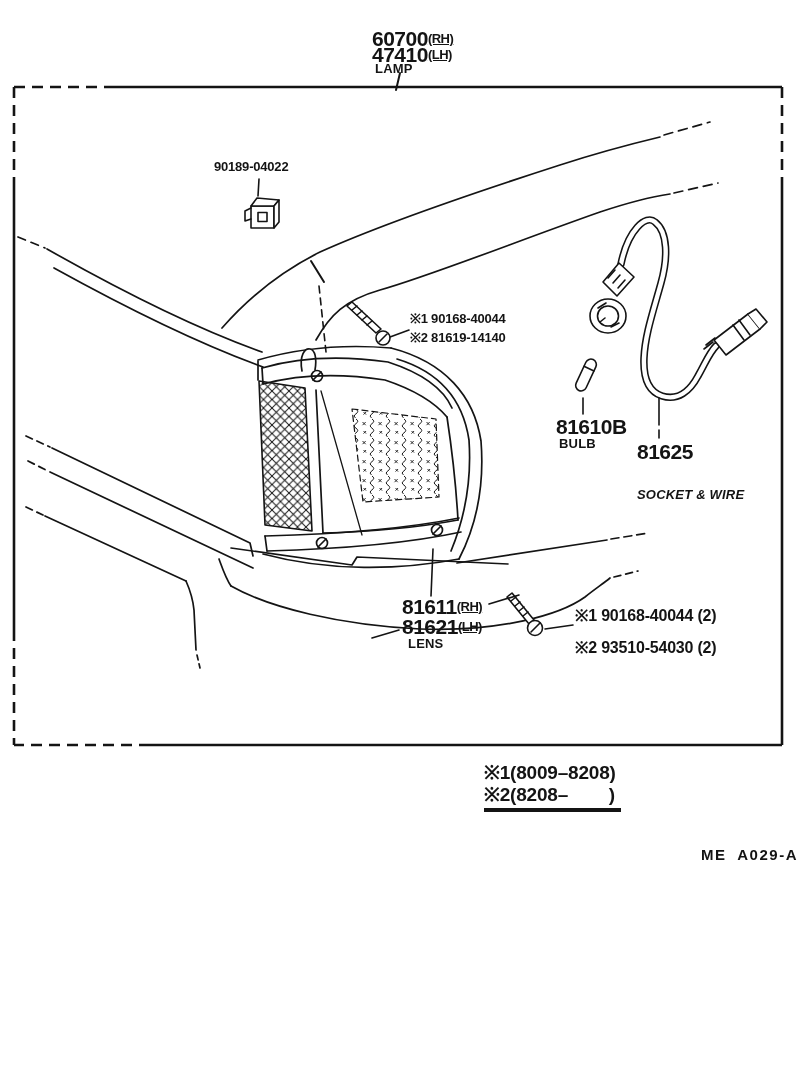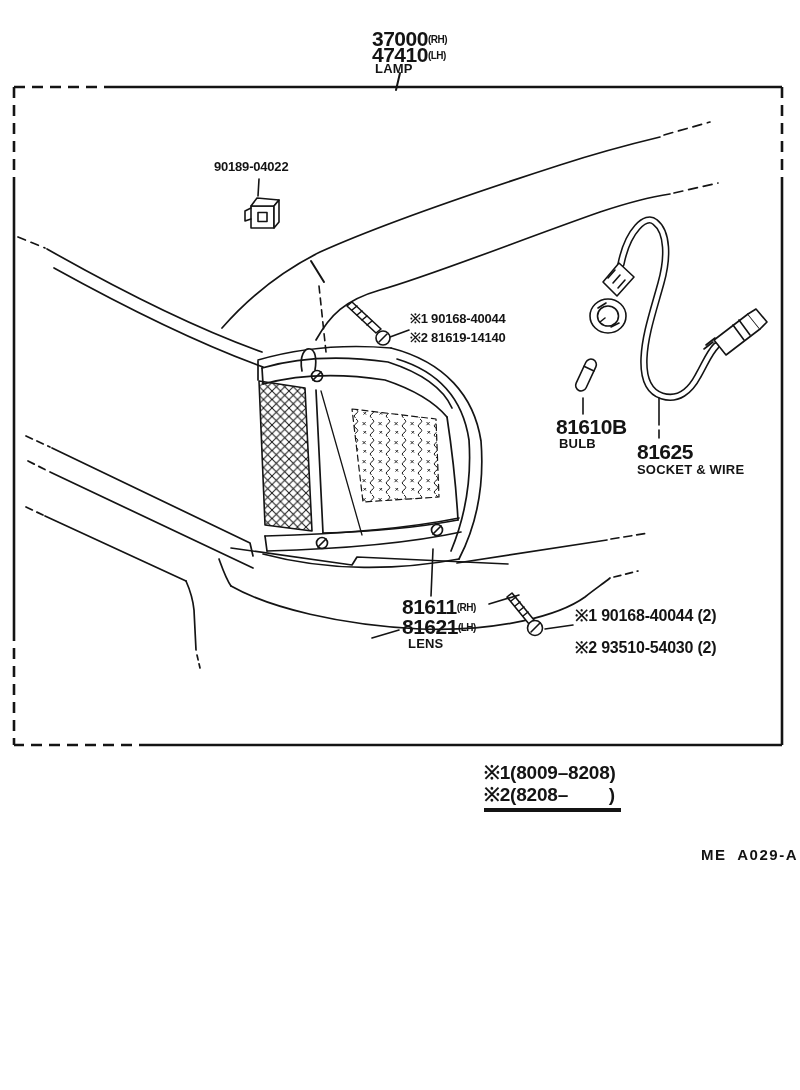--- a/index.html
+++ b/index.html
@@ -1,38 +1,38 @@
 <!DOCTYPE html>
 <html><head>
 <meta charset="utf-8">
 <style>
   html,body{margin:0;padding:0;background:#ffffff;}
   #page{position:relative;width:800px;height:1090px;background:#ffffff;overflow:hidden;
         font-family:"Liberation Sans",sans-serif;color:#141414;}
   #art{position:absolute;left:0;top:0;}
   .lbl{position:absolute;white-space:pre;font-weight:700;color:#141414;line-height:1;}
   .big{font-size:21px;letter-spacing:-0.5px;}
-  .tag{font-size:10px;letter-spacing:-0.5px;vertical-align:3px;}
+  .tag{font-size:13px;letter-spacing:-0.5px;vertical-align:3px;text-decoration:underline;}
   .name{font-size:13px;letter-spacing:0.2px;}
   .ref{font-size:13px;letter-spacing:-0.2px;}
   .ref2{font-size:16px;letter-spacing:-0.2px;}
   .legend{font-size:19px;letter-spacing:-0.2px;}
   .code{font-size:15px;letter-spacing:1.5px;}
   .legend-underline{position:absolute;left:484px;top:808px;width:137px;height:4px;background:#141414;}
   
   .p-lamp1{left:372px;top:28px;}
   .p-lamp2{left:372px;top:44px;}
   .p-lamp3{left:375px;top:62px;}
   .p-clip{left:214px;top:160px;}
   .p-su1{left:410px;top:312px;}
   .p-su2{left:410px;top:331px;}
   .p-bulb1{left:556px;top:416px;}
   .p-bulb2{left:559px;top:437px;}
   .p-sock1{left:637px;top:441px;}
-  .p-sock2{left:637px;top:463px;}
+  .p-sock2{left:637px;top:488px;font-style:italic;}
   .p-lens1{left:402px;top:596px;}
   .p-lens2{left:402px;top:616px;}
   .p-lens3{left:408px;top:637px;}
   .p-sl1{left:575px;top:608px;}
   .p-sl2{left:575px;top:628px;margin-top:12px;}
   .p-leg1{left:484px;top:763px;}
   .p-leg2{left:484px;top:785px;}
   .p-code{left:701px;top:847px;}
 </style>
 </head>
@@ -181,21 +181,21 @@
       <path d="M390,337 L409,330"></path>
       <path d="M583,398 L583,414"></path>
       <path d="M659,398 L659,425 M659,430 L659,438"></path>
       <path d="M433,549 L431,596"></path>
       <path d="M489,604 L519,595"></path>
       <path d="M399,630 L372,638"></path>
       <path d="M545,629 L573,625"></path>
     </g>
   </svg>
 
-  <div class="lbl big p-lamp1"><span>37000</span><span class="tag">(RH)</span></div>
+  <div class="lbl big p-lamp1"><span>60700</span><span class="tag">(RH)</span></div>
   <div class="lbl big p-lamp2"><span>47410</span><span class="tag">(LH)</span></div>
   <div class="lbl name p-lamp3">LAMP</div>
 
   <div class="lbl ref p-clip">90189-04022</div>
 
   <div class="lbl ref p-su1">※1 90168-40044</div>
   <div class="lbl ref p-su2">※2 81619-14140</div>
 
   <div class="lbl big p-bulb1">81610B</div>
   <div class="lbl name p-bulb2">BULB</div>

